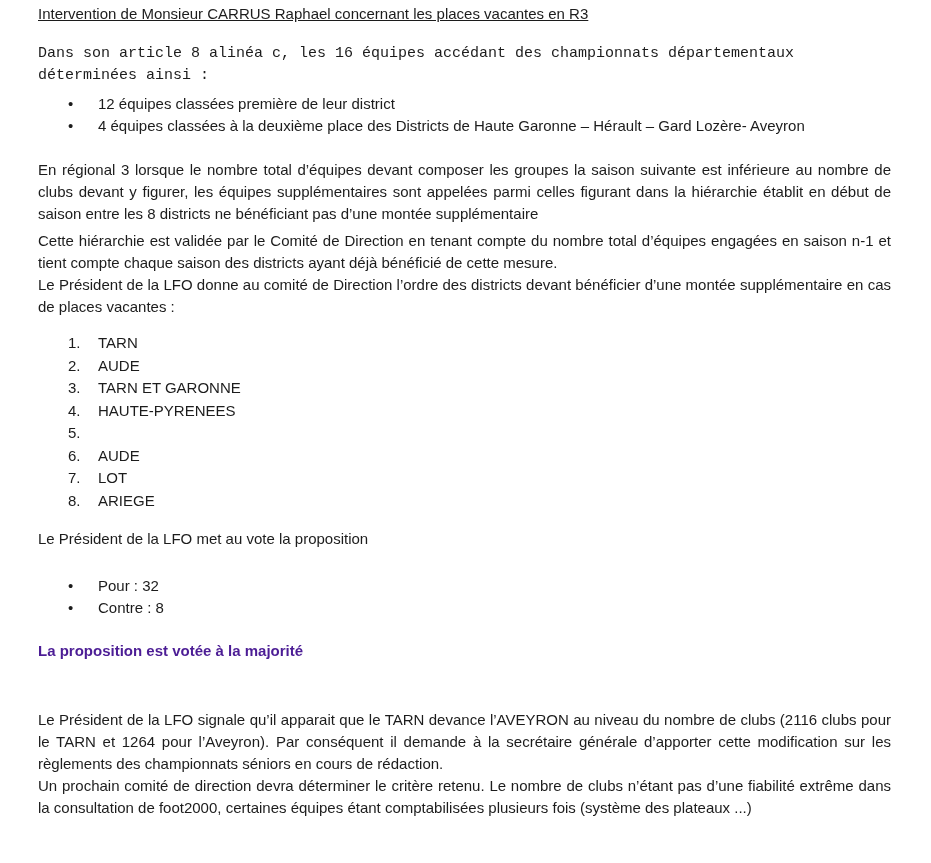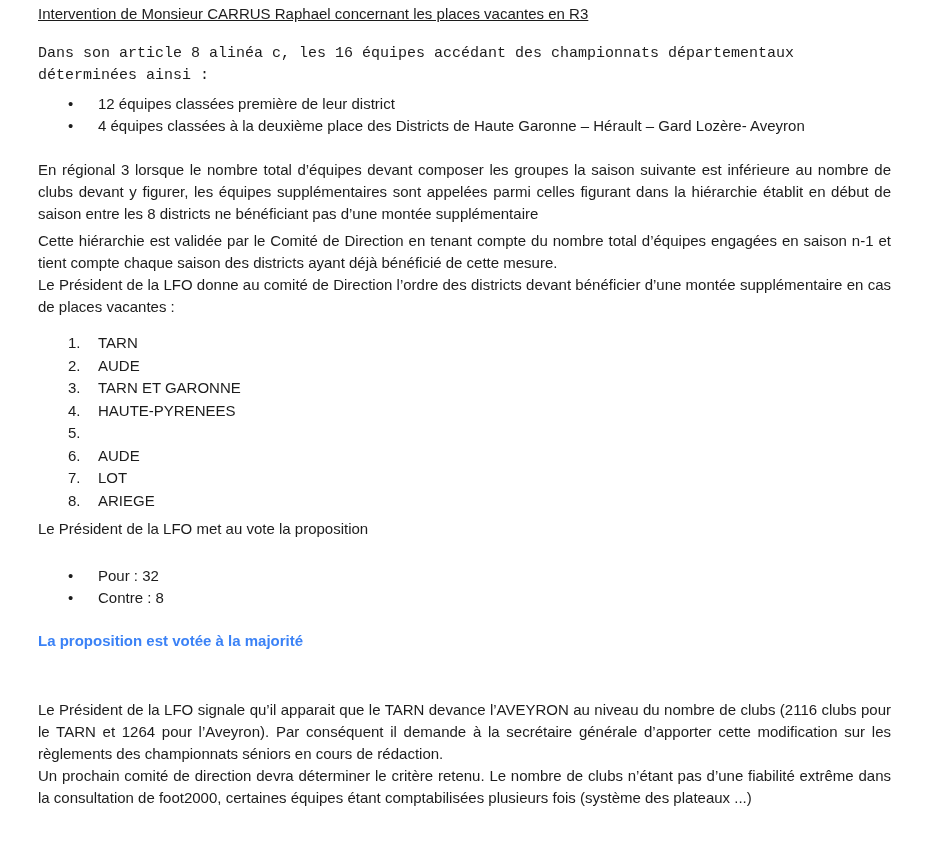--- a/index.html
+++ b/index.html
@@ -24,21 +24,21 @@
     font-size: 15px;
     font-weight: normal;
   }
   p {
     margin: 0;
   }
   .p-intro      { margin-top: 18px; font-family: Liberation Mono, monospace; }
   .p-regional   { margin-top: 22px; text-align: justify; }
   .p-hierarchie { margin-top: 5px;  text-align: justify; }
   .p-ordre      { margin-top: 0; text-align: justify; }
-  .p-vote       { margin-top: 6px; }
+  .p-vote       { margin-top: 16px; }
   .p-tarn       { margin-top: 47px; text-align: justify; }
   .p-prochain   { text-align: justify; }
 
   ul.bullet-list {
     list-style: none;
     margin: 0;
     padding: 0 0 0 30px;
   }
   ul.bullet-list.intro-bullets { margin-top: 6px; }
   ul.bullet-list.vote-bullets  { margin-top: 25px; }
@@ -61,21 +61,21 @@
     line-height: 22.5px;
   }
   ol.district-list li .num {
     width: 30px;
     flex: 0 0 30px;
   }
 
   .result-line {
     margin-top: 21px;
     font-weight: bold;
-    color: #3b82f6;
+    color: #4c1d95;
   }
 </style>
 </head>
 <body>
 
 <h1 class="doc-title">Intervention de Monsieur CARRUS Raphael concernant les places vacantes en R3</h1>
 
 <p class="p-intro">Dans son article 8 alinéa c, les 16 équipes accédant des championnats départementaux déterminées ainsi :</p>
 
 <ul class="bullet-list intro-bullets">

